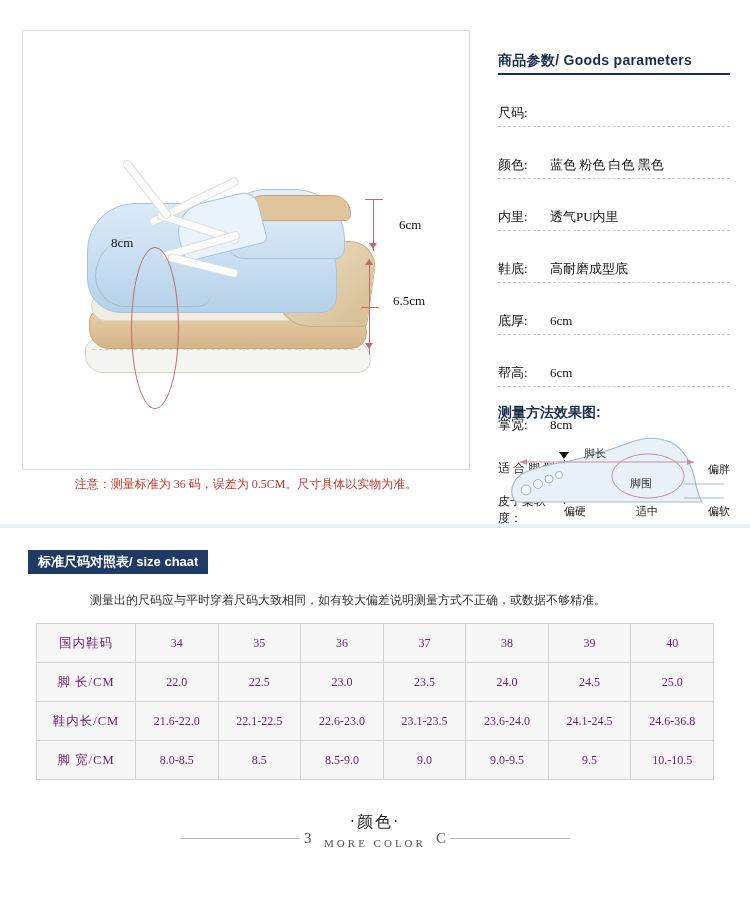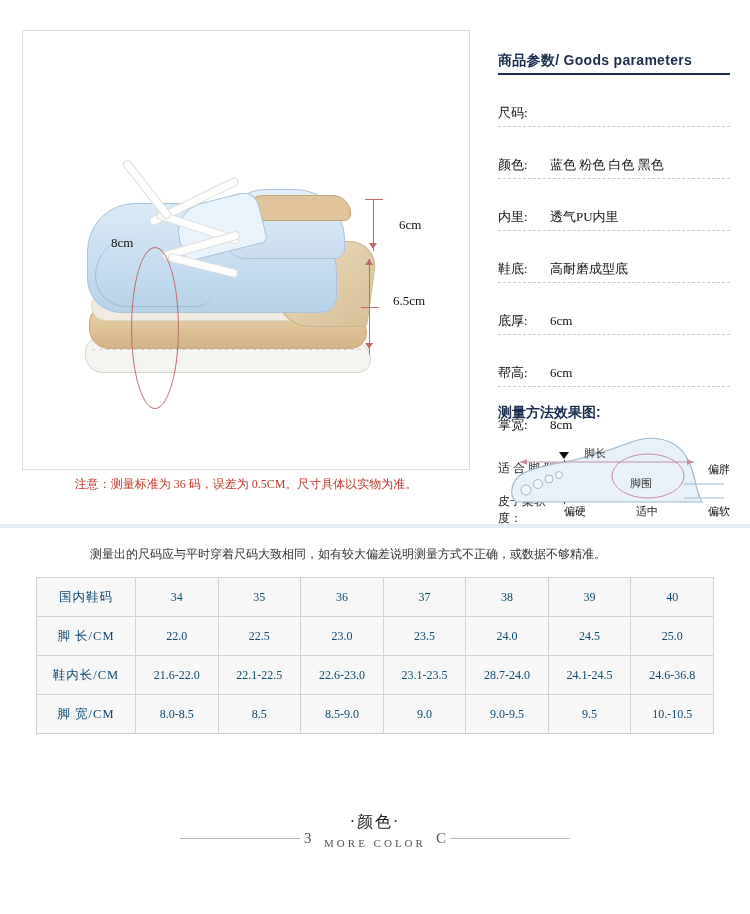--- a/index.html
+++ b/index.html
@@ -353,21 +353,21 @@
     width: 678px;
     border-collapse: collapse;
     background: #f7f7f7;
     font-family: "Liberation Serif", serif;
   }
   table.size-table td {
     border: 1px solid #d2d2d2;
     height: 36px;
     text-align: center;
     font-size: 12px;
-    color: #0c4a6e;
+    color: #701a75;
   }
   table.size-table td.rowhead {
     width: 96px;
     font-size: 12.5px;
     letter-spacing: 1px;
   }
 
   
   .footer {
     position: absolute;
@@ -535,20 +535,23 @@
       <line x1="186" y1="70" x2="226" y2="70" stroke="#9db9cf" stroke-width="1"></line>
     </svg>
     <span class="foot-label" style="left:86px; top:18px;">脚长</span>
     <span class="foot-label" style="left:132px; top:48px;">脚围</span>
   </div>
 </div>
 
 <div class="divider"></div>
 
 <div class="size-section">
+  <div class="size-title-wrap">
+    <span class="size-title"><span>标准尺码对照表</span><span>/ size chaat</span></span>
+  </div>
 
   <div class="size-note">测量出的尺码应与平时穿着尺码大致相同，如有较大偏差说明测量方式不正确，或数据不够精准。</div>
 
   <table class="size-table">
     <tbody>
       <tr>
         <td class="rowhead">国内鞋码</td>
         <td>34</td>
         <td>35</td>
         <td>36</td>
@@ -566,21 +569,21 @@
         <td>24.0</td>
         <td>24.5</td>
         <td>25.0</td>
       </tr>
       <tr>
         <td class="rowhead">鞋内长/CM</td>
         <td>21.6-22.0</td>
         <td>22.1-22.5</td>
         <td>22.6-23.0</td>
         <td>23.1-23.5</td>
-        <td>28.7-24.0</td>
+        <td>23.6-24.0</td>
         <td>24.1-24.5</td>
         <td>24.6-36.8</td>
       </tr>
       <tr>
         <td class="rowhead">脚  宽/CM</td>
         <td>8.0-8.5</td>
         <td>8.5</td>
         <td>8.5-9.0</td>
         <td>9.0</td>
         <td>9.0-9.5</td>

